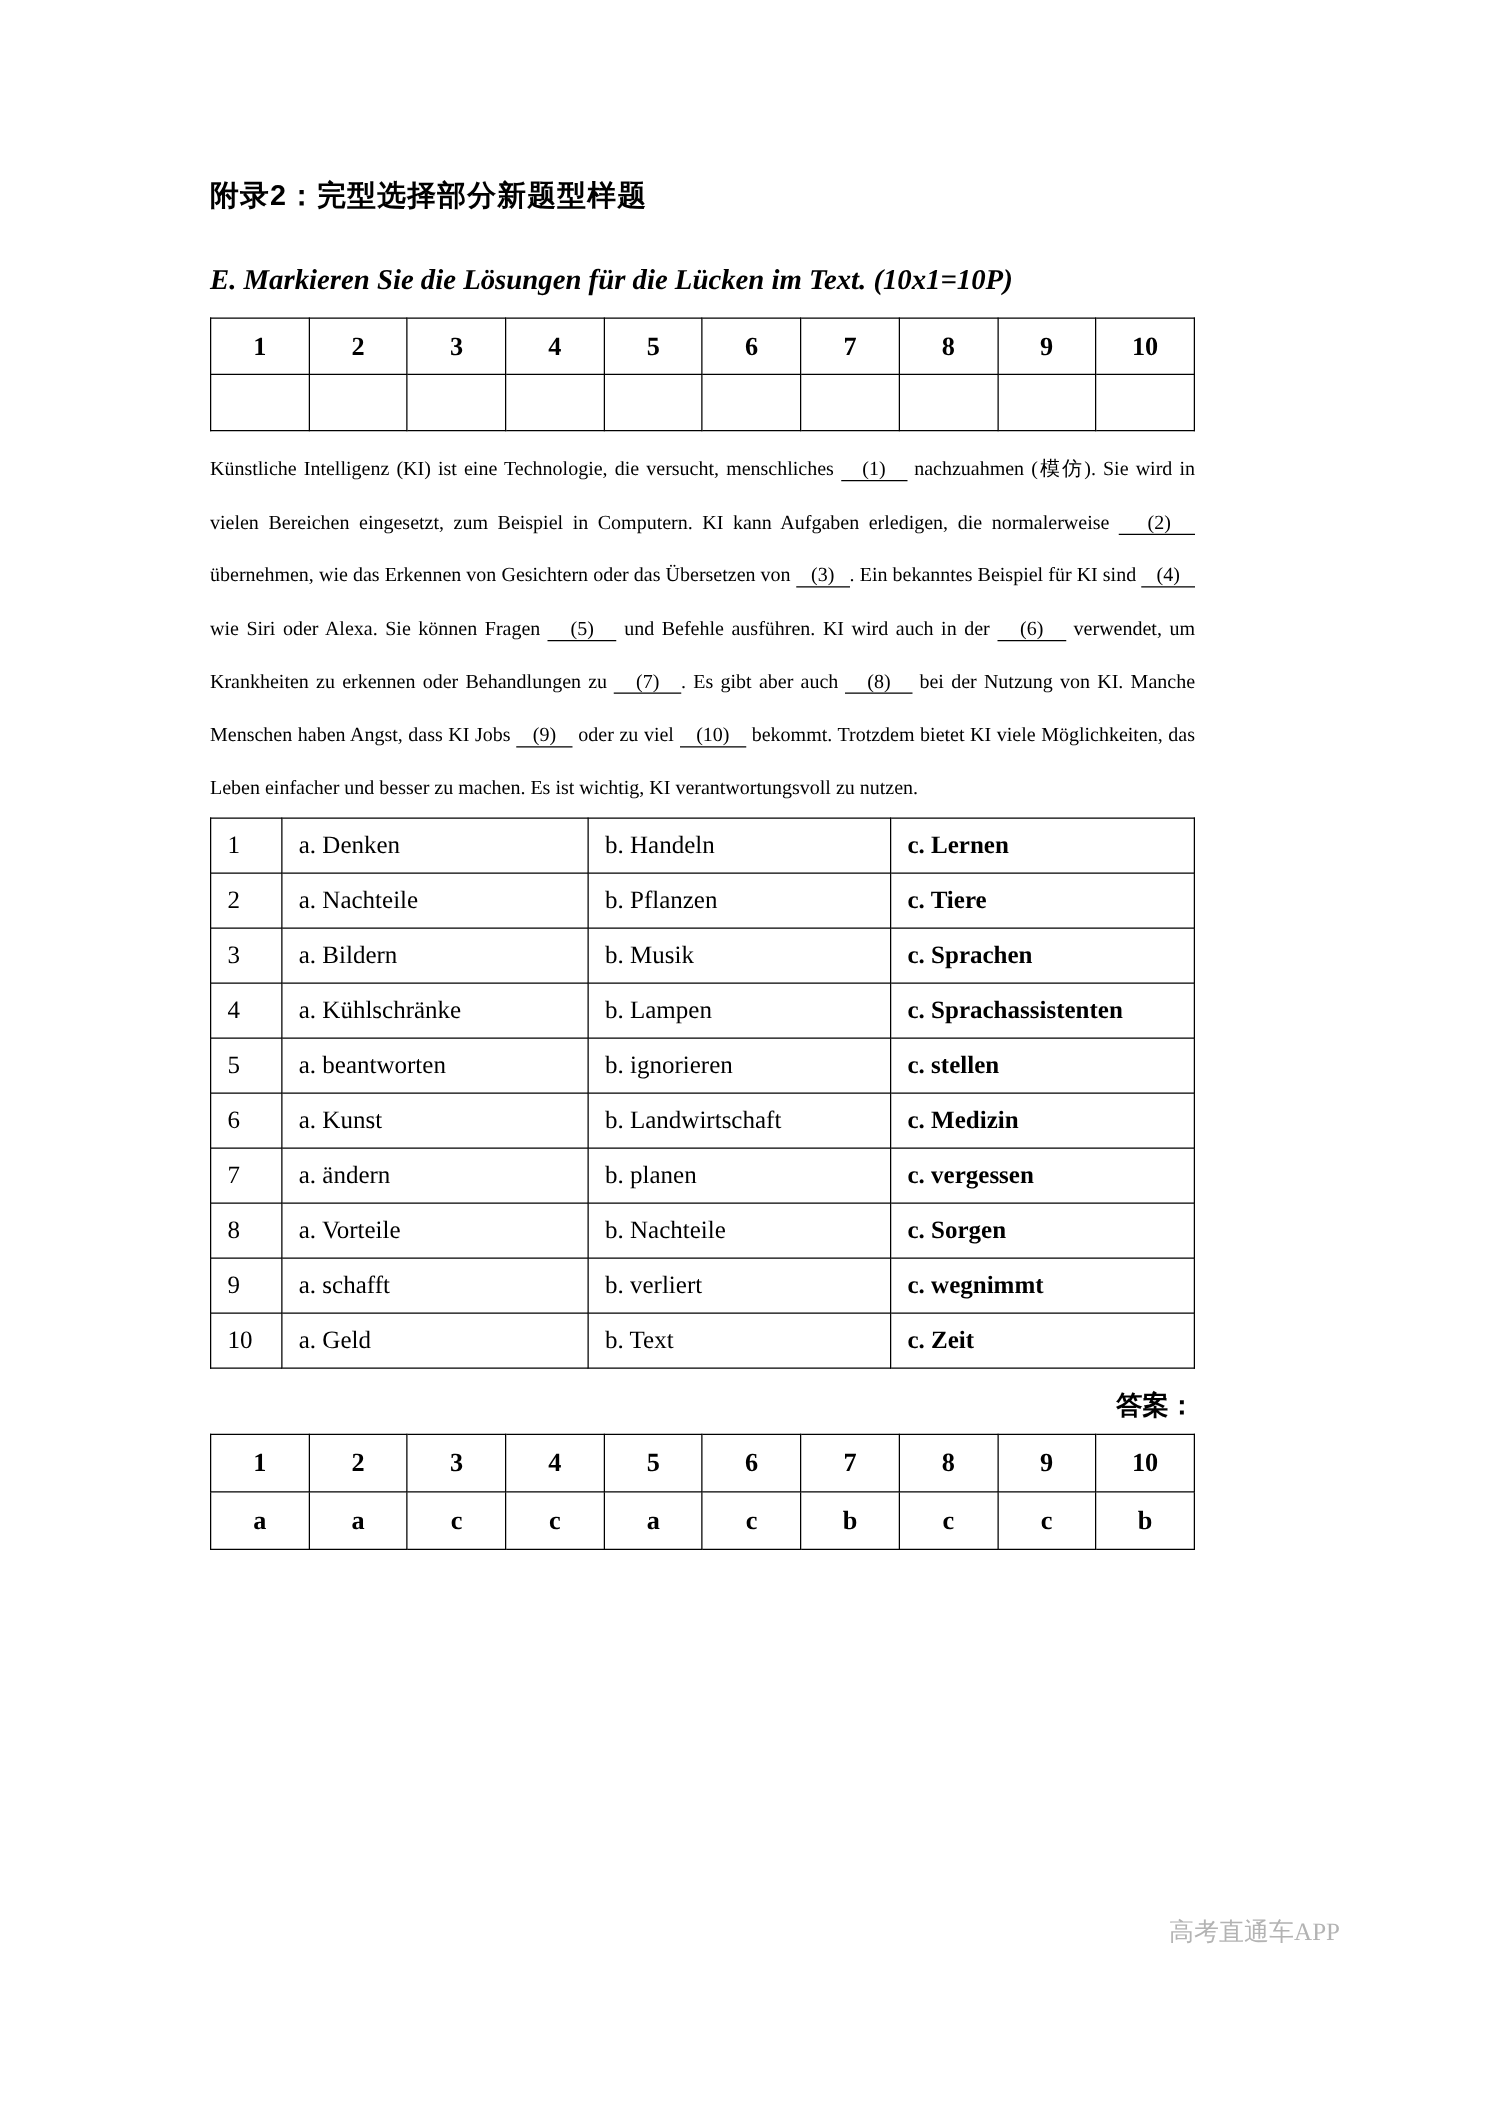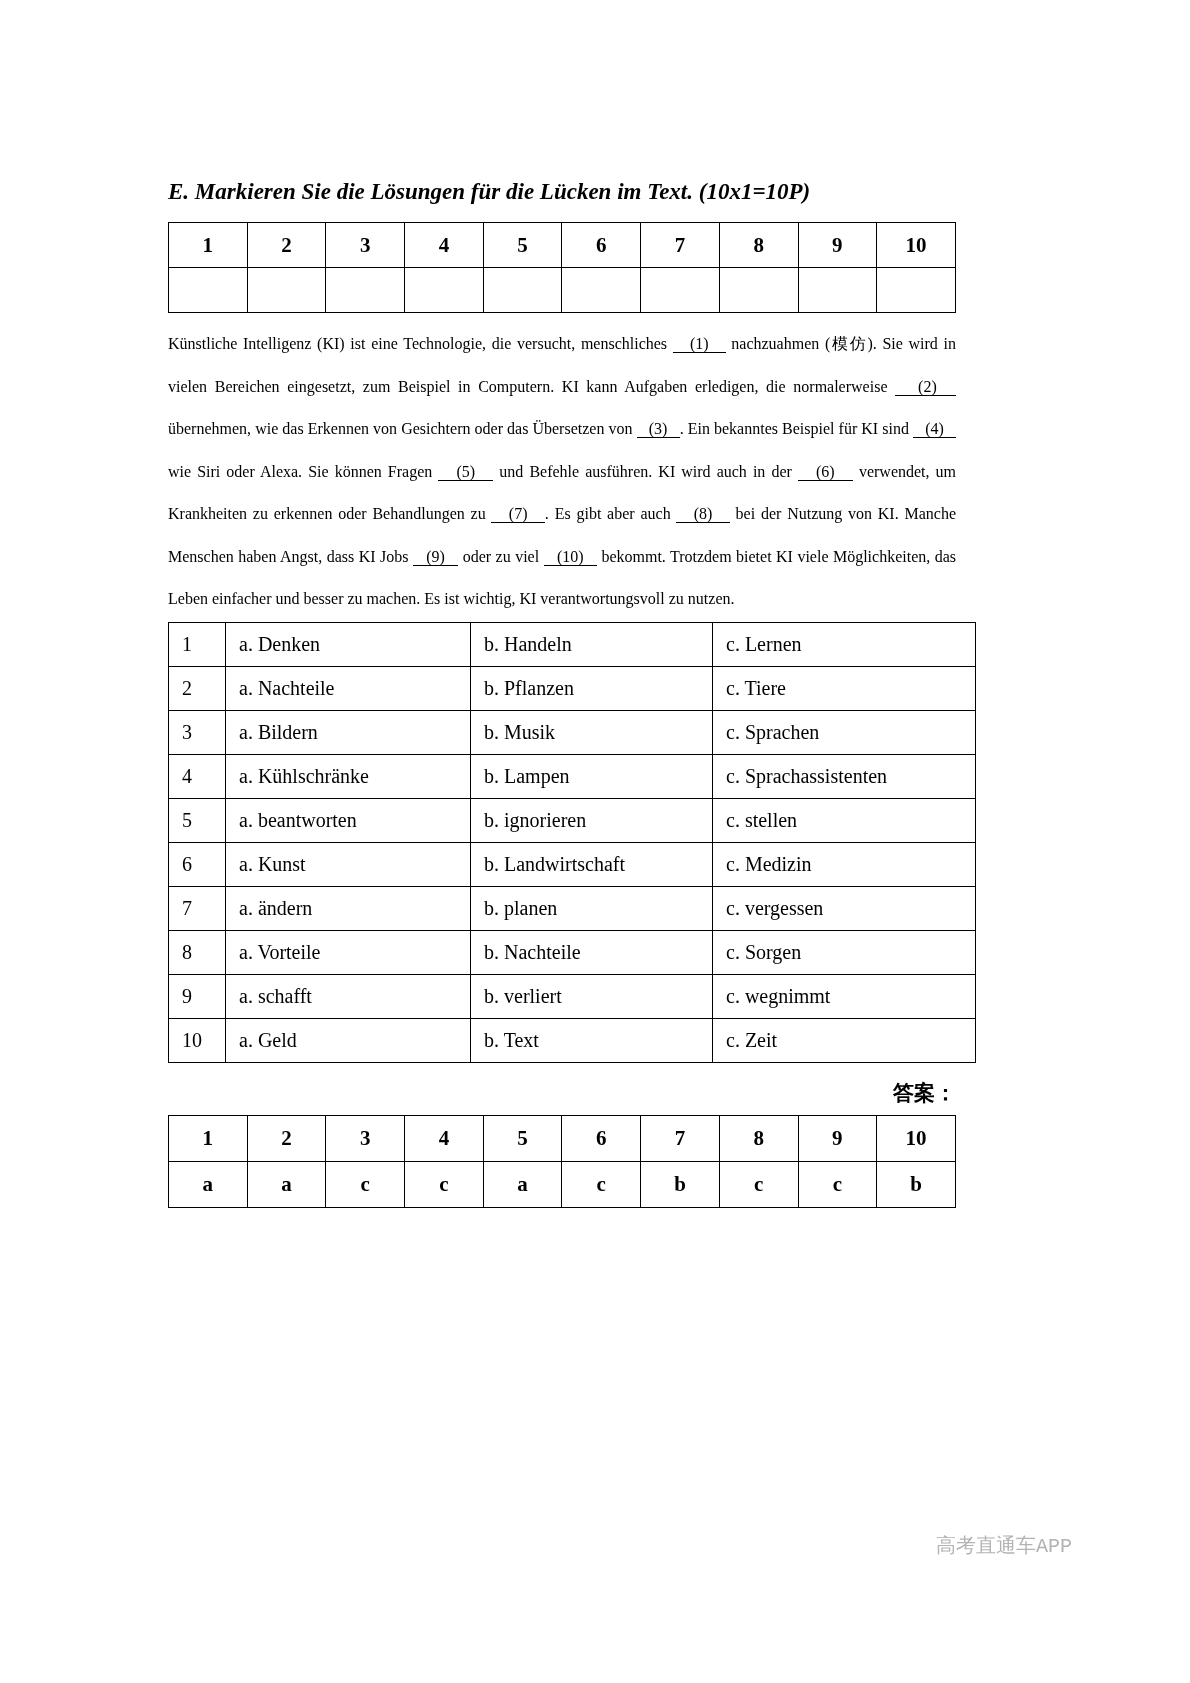--- a/index.html
+++ b/index.html
@@ -58,45 +58,46 @@
   .options-table { margin-top: 1px; }
   .options-table td {
     height: 44px;
     font-size: 20px;
     vertical-align: middle;
     padding-left: 13px;
   }
   .options-table .opt-num { width: 57px; }
   .options-table .opt-a { width: 245px; }
   .options-table .opt-b { width: 242px; }
-  .options-table .opt-c { width: 263px; }
+  .options-table .opt-c { width: 243px; font-weight: bold; }
 
   .answers-label {
     margin-top: 16px;
     font-family: "Liberation Sans", "DejaVu Sans", sans-serif;
     font-weight: bold;
     font-size: 21px;
     line-height: 28px;
     text-align: right;
   }
 
   .watermark {
     position: absolute;
     right: 118px;
     bottom: 124px;
-    font-family: Liberation Mono, monospace;
+    font-family: Liberation Serif, serif;
     font-size: 20px;
     color: #b3b3b3;
   }
 </style>
 </head>
 <body>
 
 <div class="page">
 
+  <div class="appendix-title">附录2：完型选择部分新题型样题</div>
 
   <div class="section-heading">E. Markieren Sie die Lösungen für die Lücken im Text. (10x1=10P)</div>
 
   <table class="grid-table">
     <tbody>
       <tr id="grid-head">
           <td class="num-cell">1</td>
           <td class="num-cell">2</td>
           <td class="num-cell">3</td>
           <td class="num-cell">4</td>

